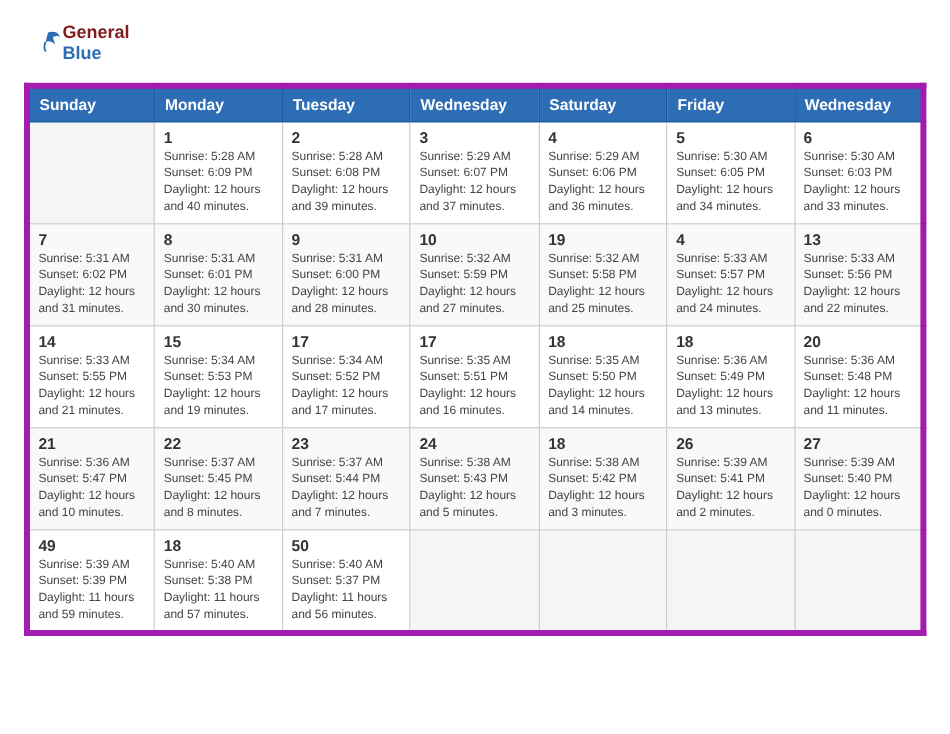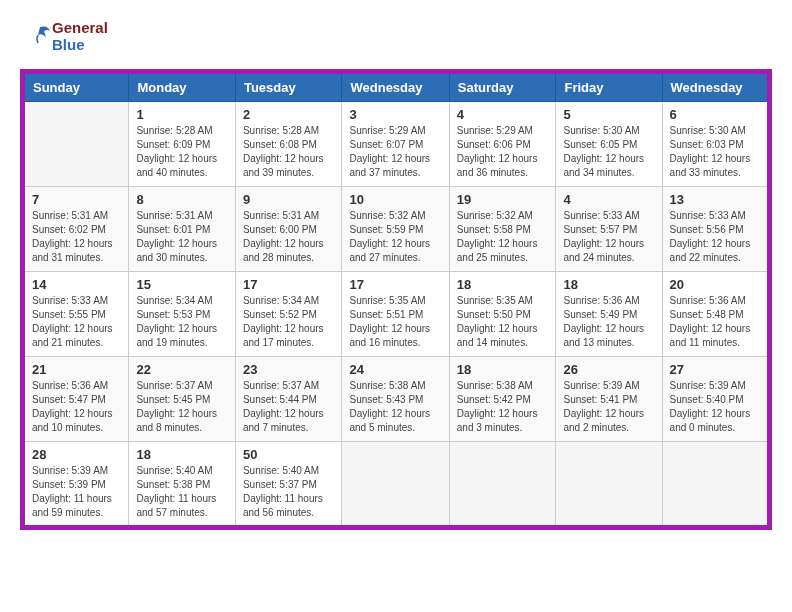--- a/index.html
+++ b/index.html
@@ -304,21 +304,21 @@
         <td>
           <span class="day-number">27</span>
           <div class="day-info" style="white-space: pre-line;">Sunrise: 5:39 AM
 Sunset: 5:40 PM
 Daylight: 12 hours
 and 0 minutes.</div>
         </td>
       </tr>
       <tr class="week-row">
         <td>
-          <span class="day-number">28</span>
+          <span class="day-number">49</span>
           <div class="day-info" style="white-space: pre-line;">Sunrise: 5:39 AM
 Sunset: 5:39 PM
 Daylight: 11 hours
 and 59 minutes.</div>
         </td>
         <td>
           <span class="day-number">18</span>
           <div class="day-info" style="white-space: pre-line;">Sunrise: 5:40 AM
 Sunset: 5:38 PM
 Daylight: 11 hours

